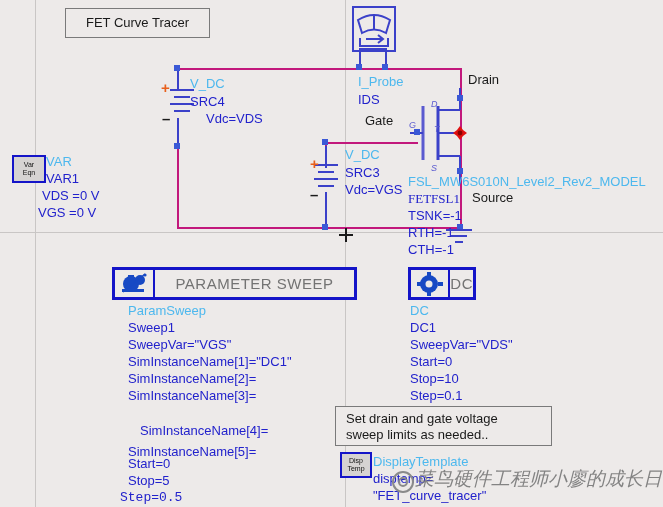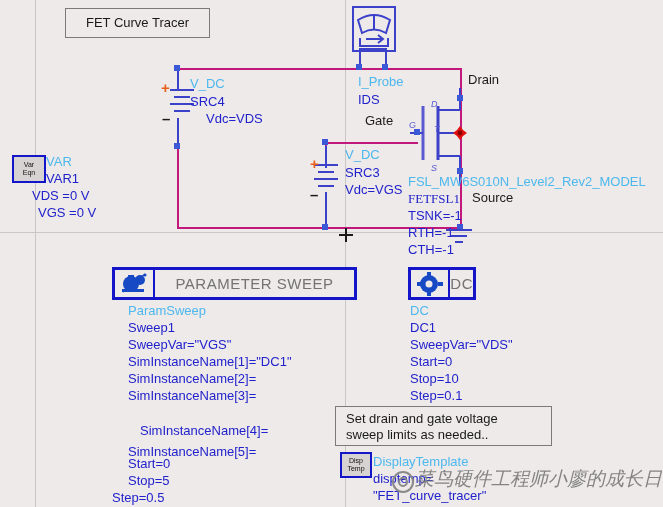--- a/index.html
+++ b/index.html
@@ -215,21 +215,21 @@
       <line x1="0" y1="7" x2="14" y2="7" stroke="#1a1a1a" stroke-width="2"></line>
     </svg>
   </div>
 
   <div class="vareqn" style="left:12px;top:155px;width:30px;height:24px;">
     <span>Var</span>
     <span>Eqn</span>
   </div>
   <div class="t lbl-cyan" style="left:46px;top:154px;">VAR</div>
   <div class="t lbl-blue" style="left:46px;top:171px;">VAR1</div>
-  <div class="t lbl-blue" style="left:32px;top:188px;">VDS =0 V</div>
+  <div class="t lbl-blue" style="left:42px;top:188px;">VDS =0 V</div>
   <div class="t lbl-blue" style="left:38px;top:205px;">VGS =0 V</div>
 
   <div class="compbox" style="left:112px;top:267px;width:245px;height:33px;">
     <div class="ic">
       <svg width="28" height="24" viewBox="0 0 28 24">
         <circle cx="11" cy="12" r="8" fill="#1749c4"></circle>
         <circle cx="20" cy="8" r="5" fill="#1749c4"></circle>
         <rect x="8" y="3" width="6" height="9" fill="#1749c4"></rect>
         <path d="M3 20 L25 2" stroke="#1749c4" stroke-width="1.5" fill="none"></path>
         <circle cx="25" cy="3" r="1.6" fill="#1749c4"></circle>
@@ -241,21 +241,21 @@
   <div class="t lbl-cyan" style="left:128px;top:303px;">ParamSweep</div>
   <div class="t lbl-blue" style="left:128px;top:320px;">Sweep1</div>
   <div class="t lbl-blue" style="left:128px;top:337px;">SweepVar="VGS"</div>
   <div class="t lbl-blue" style="left:128px;top:354px;">SimInstanceName[1]="DC1"</div>
   <div class="t lbl-blue" style="left:128px;top:371px;">SimInstanceName[2]=</div>
   <div class="t lbl-blue" style="left:128px;top:388px;">SimInstanceName[3]=</div>
   <div class="t lbl-blue" style="left:128px;top:423px;margin-left:12px;">SimInstanceName[4]=</div>
   <div class="t lbl-blue" style="left:128px;top:444px;">SimInstanceName[5]=</div>
   <div class="t lbl-blue" style="left:128px;top:456px;">Start=0</div>
   <div class="t lbl-blue" style="left:128px;top:473px;">Stop=5</div>
-  <div class="t lbl-blue" style="left:112px;top:490px;">Step=0.5</div>
+  <div class="t lbl-blue" style="left:120px;top:490px;font-family:Liberation Mono, monospace;">Step=0.5</div>
 
   <div class="compbox" style="left:408px;top:267px;width:68px;height:33px;">
     <div class="ic">
       <svg width="26" height="24" viewBox="0 0 26 24">
         <circle cx="12" cy="12" r="9" fill="#1749c4"></circle>
         <circle cx="12" cy="12" r="3.5" fill="#edeae9"></circle>
         <rect x="10" y="0" width="4" height="5" fill="#1749c4"></rect>
         <rect x="10" y="19" width="4" height="5" fill="#1749c4"></rect>
         <rect x="0" y="10" width="5" height="4" fill="#1749c4"></rect>
         <rect x="21" y="10" width="5" height="4" fill="#1749c4"></rect>

